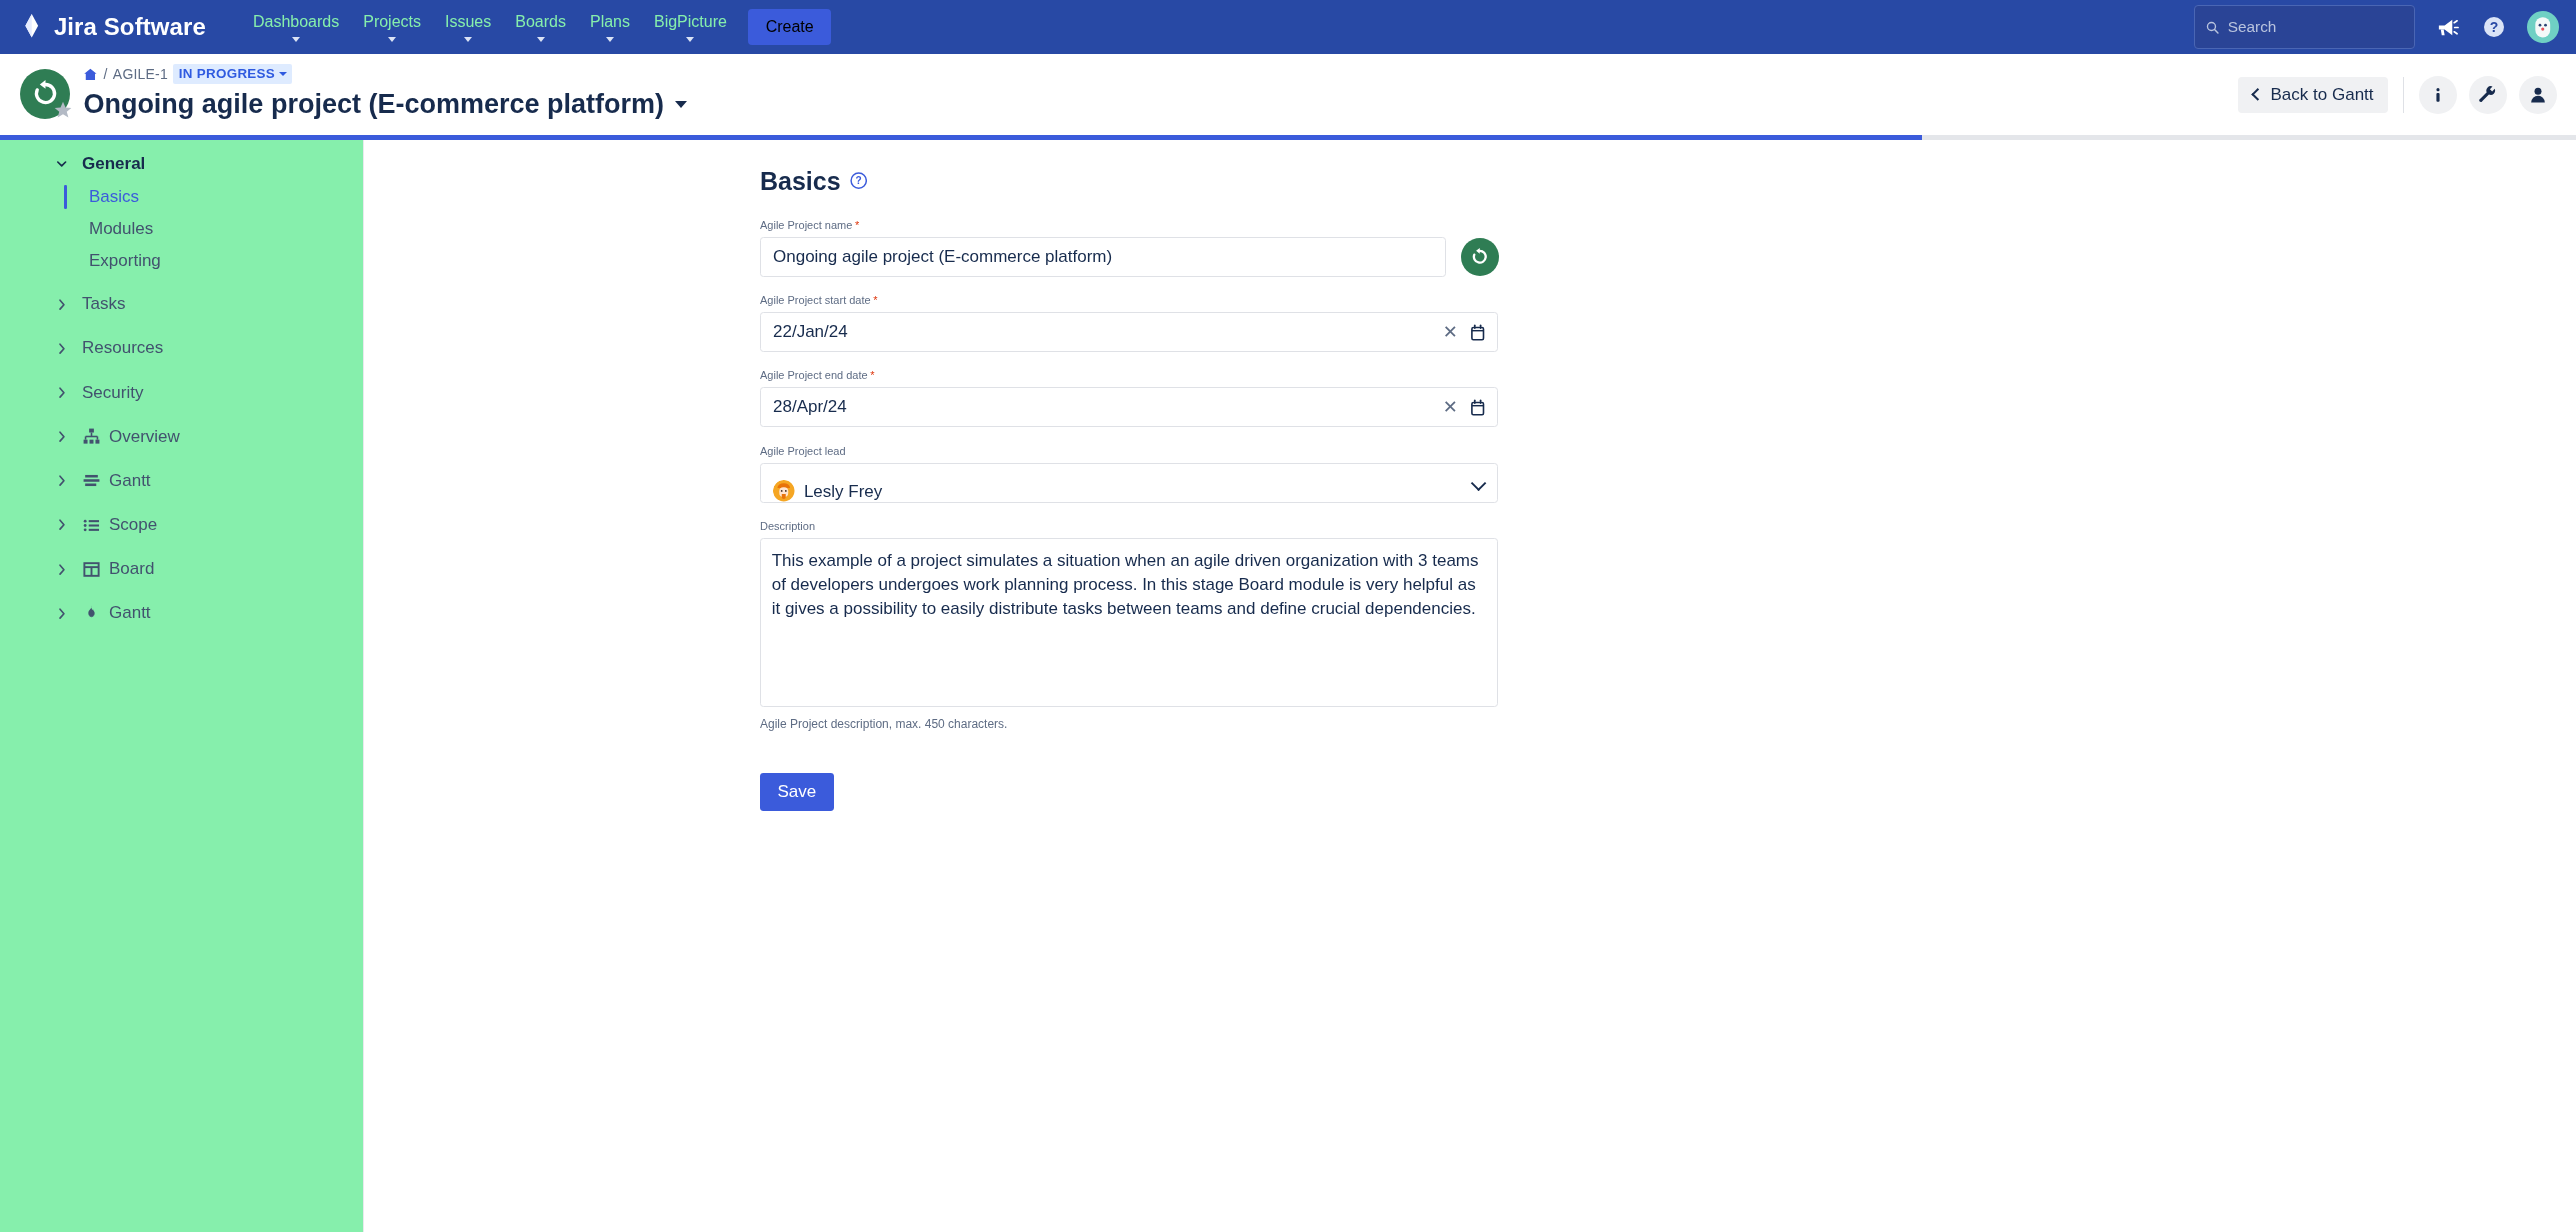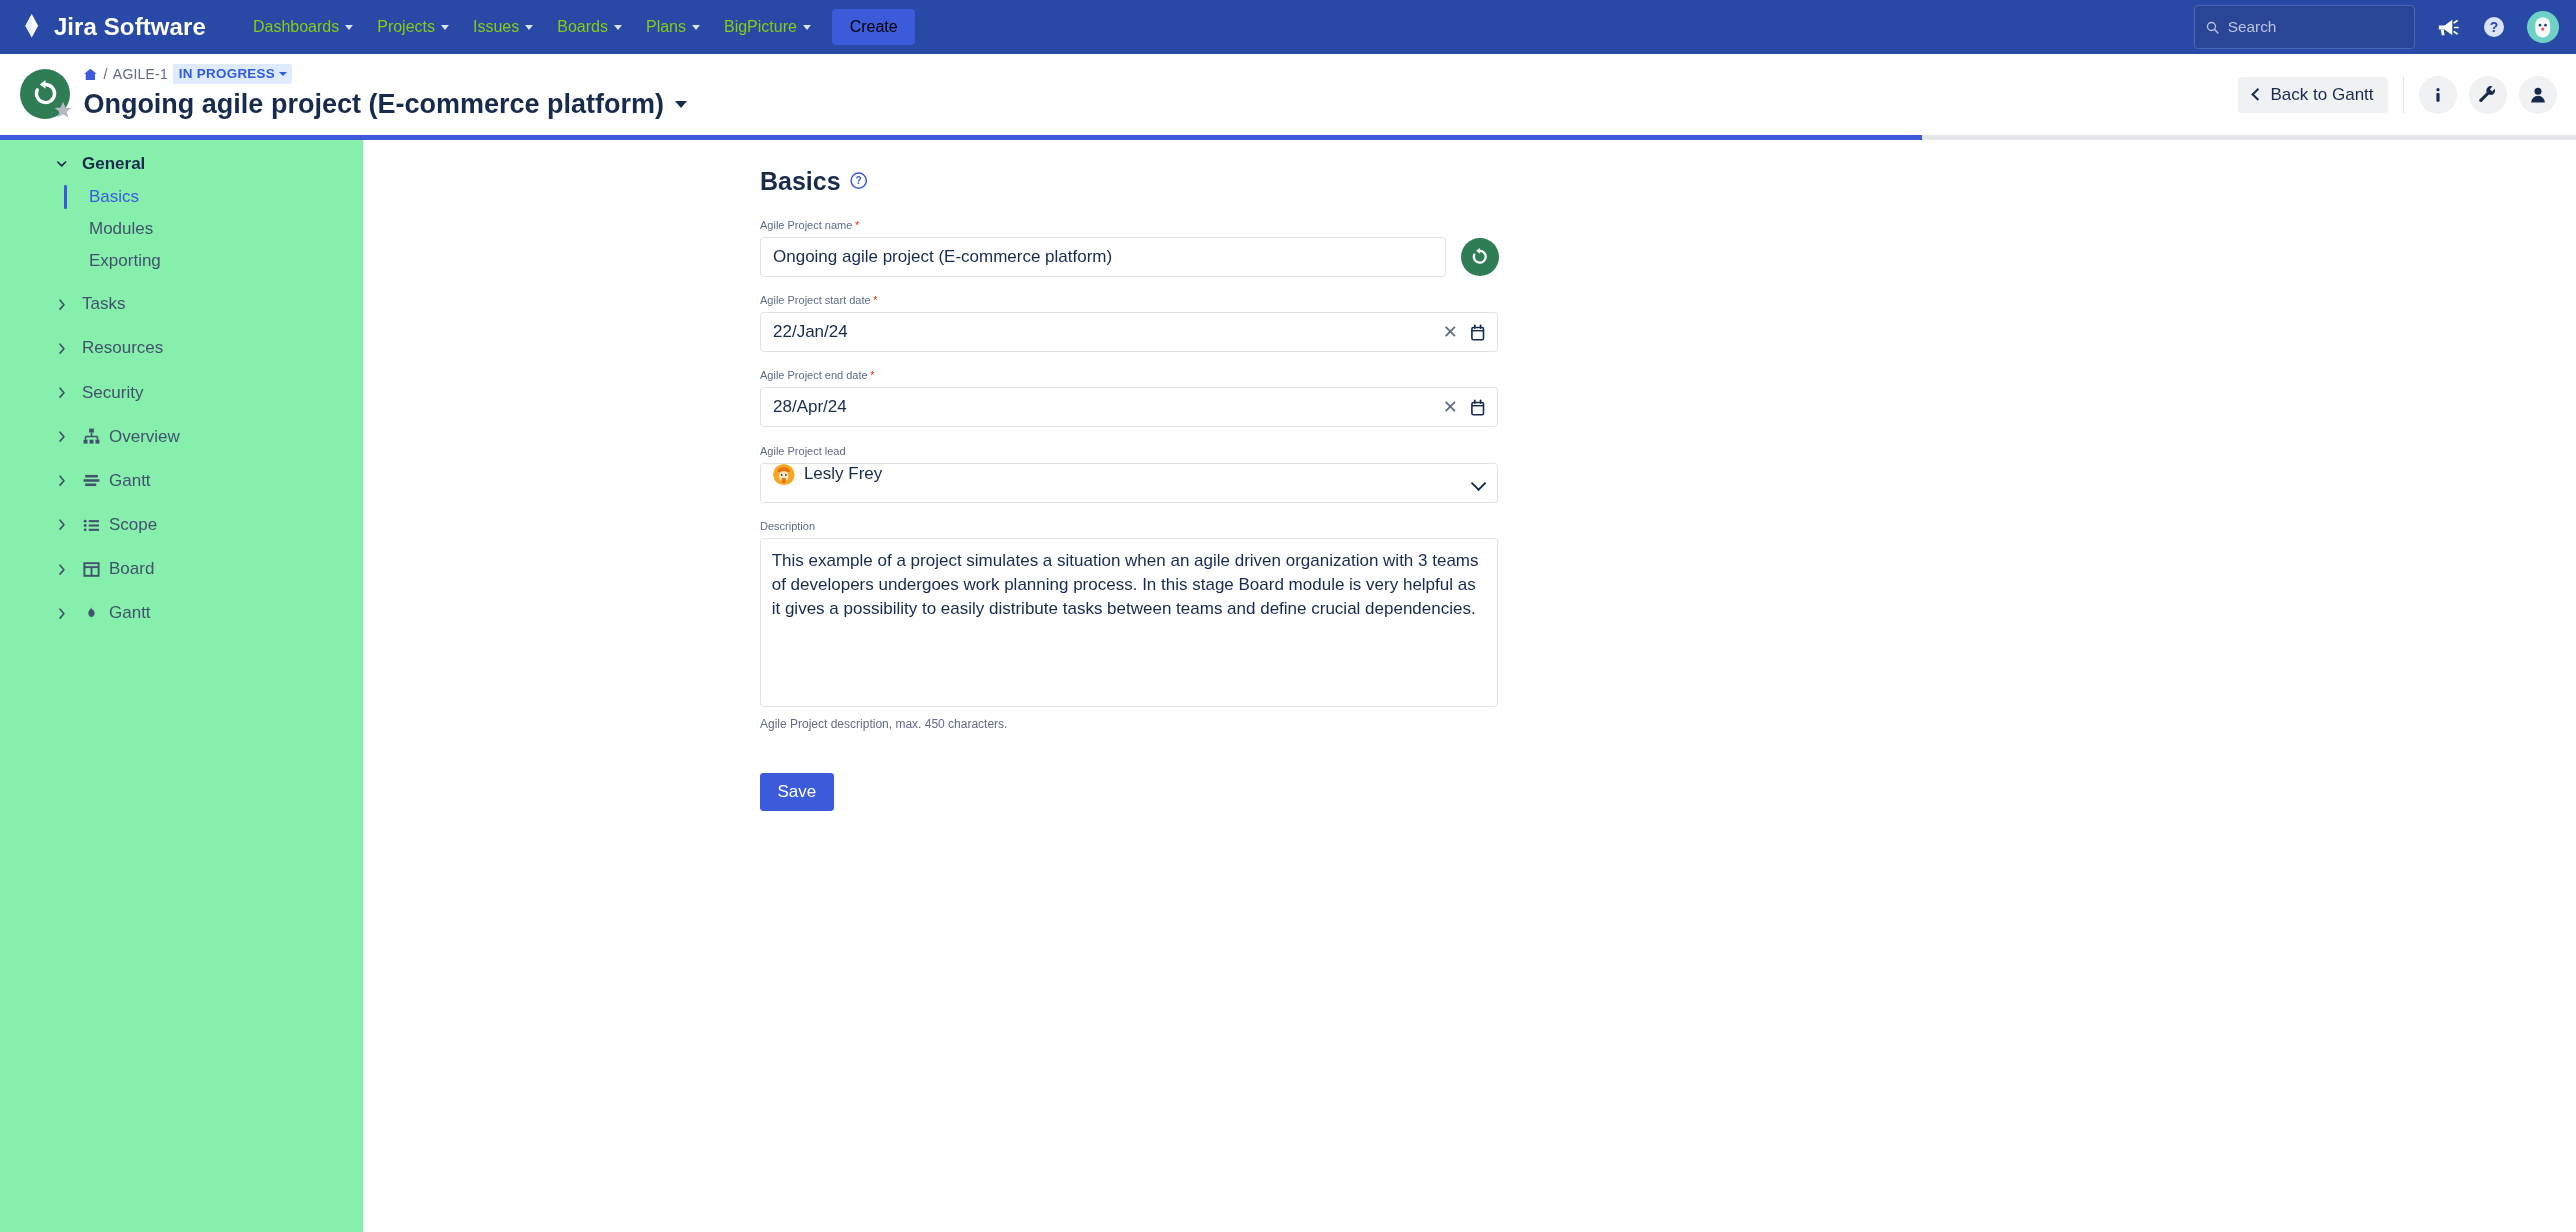--- a/index.html
+++ b/index.html
@@ -18,23 +18,24 @@
     align-items: center;
     padding: 0 0 0 19px;
     position: relative;
   }
   .brand { display: flex; align-items: flex-start; gap: 9.4px; margin-right: 35px; }
   .brand-logo { width: 25.5px; height: 25.5px; flex: none; }
   .brand-name { color: #ffffff; font-size: 24px; font-weight: 600; letter-spacing: 0.1px; white-space: nowrap; }
 
   .navitems { display: flex; align-items: center; gap: 0px; }
   .navitem {
-    color: #84cc16; font-size: 16px; padding: 6.7px 12px;
+    color: #86efac; font-size: 16px; padding: 6.7px 12px;
     display: flex; align-items: center; gap: 6px; white-space: nowrap; cursor: pointer;
     border-radius: 3.4px;
+    flex-direction: column;
   }
   .caret { width: 0; height: 0; border-left: 4.7px solid transparent; border-right: 4.7px solid transparent; border-top: 5.4px solid #dbe3f5; }
   .create-btn {
     background: #3b5bdb; color: #000000; font-size: 16px; font-weight: 500;
     padding: 8.7px 17.4px; border-radius: 4px; margin-left: 9.4px; cursor: pointer; white-space: nowrap;
   }
 
   .nav-right { position: absolute; right: 17.4px; top: 0; height: 54px; display: flex; align-items: center; gap: 17.4px; }
   .searchbox {
     width: 221px; height: 44px; background: #2a4496; border: 0.7px solid #4a66b4; border-radius: 4px;
@@ -116,21 +117,21 @@
     width: 100%; height: 40px; border: 1.3px solid #dfe1e6; border-radius: 3.4px; background: #fff;
     font-size: 17px; color: #172b4d; padding: 0 74px 0 12px; font-family: "Liberation Sans", sans-serif;
   }
   .date-actions { position: absolute; right: 12px; top: 0; height: 40px; display: flex; align-items: center; gap: 10.7px; }
   .clear-x { font-size: 18px; color: #5e6c84; cursor: pointer; line-height: 1; }
   .cal-icon { width: 17.4px; height: 19px; cursor: pointer; }
 
   .selwrap { position: relative; width: 738px; }
   .selbox {
     width: 100%; height: 40px; border: 1.3px solid #dfe1e6; border-radius: 3.4px; background: #fff;
-    display: flex; align-items: flex-start; padding: 0 34px 0 12px; gap: 9.4px; cursor: pointer;
+    display: flex; align-items: flex-end; padding: 0 34px 0 12px; gap: 9.4px; cursor: pointer;
   }
   .lead-avatar { width: 21.5px; height: 21.5px; border-radius: 50%; flex: none; }
   .lead-name { font-size: 17px; color: #172b4d; }
   .sel-caret { position: absolute; right: 14.8px; top: 14.8px; width: 10.7px; height: 10.7px; border-left: 2px solid #172b4d; border-bottom: 2px solid #172b4d; transform: rotate(-45deg); }
 
   .tarea {
     width: 738px; height: 169px; border: 1.3px solid #dfe1e6; border-radius: 3.4px; background: #fff;
     font-size: 17px; line-height: 1.42; color: #172b4d; padding: 9.4px 10.7px;
     font-family: "Liberation Sans", sans-serif; resize: none;
   }

